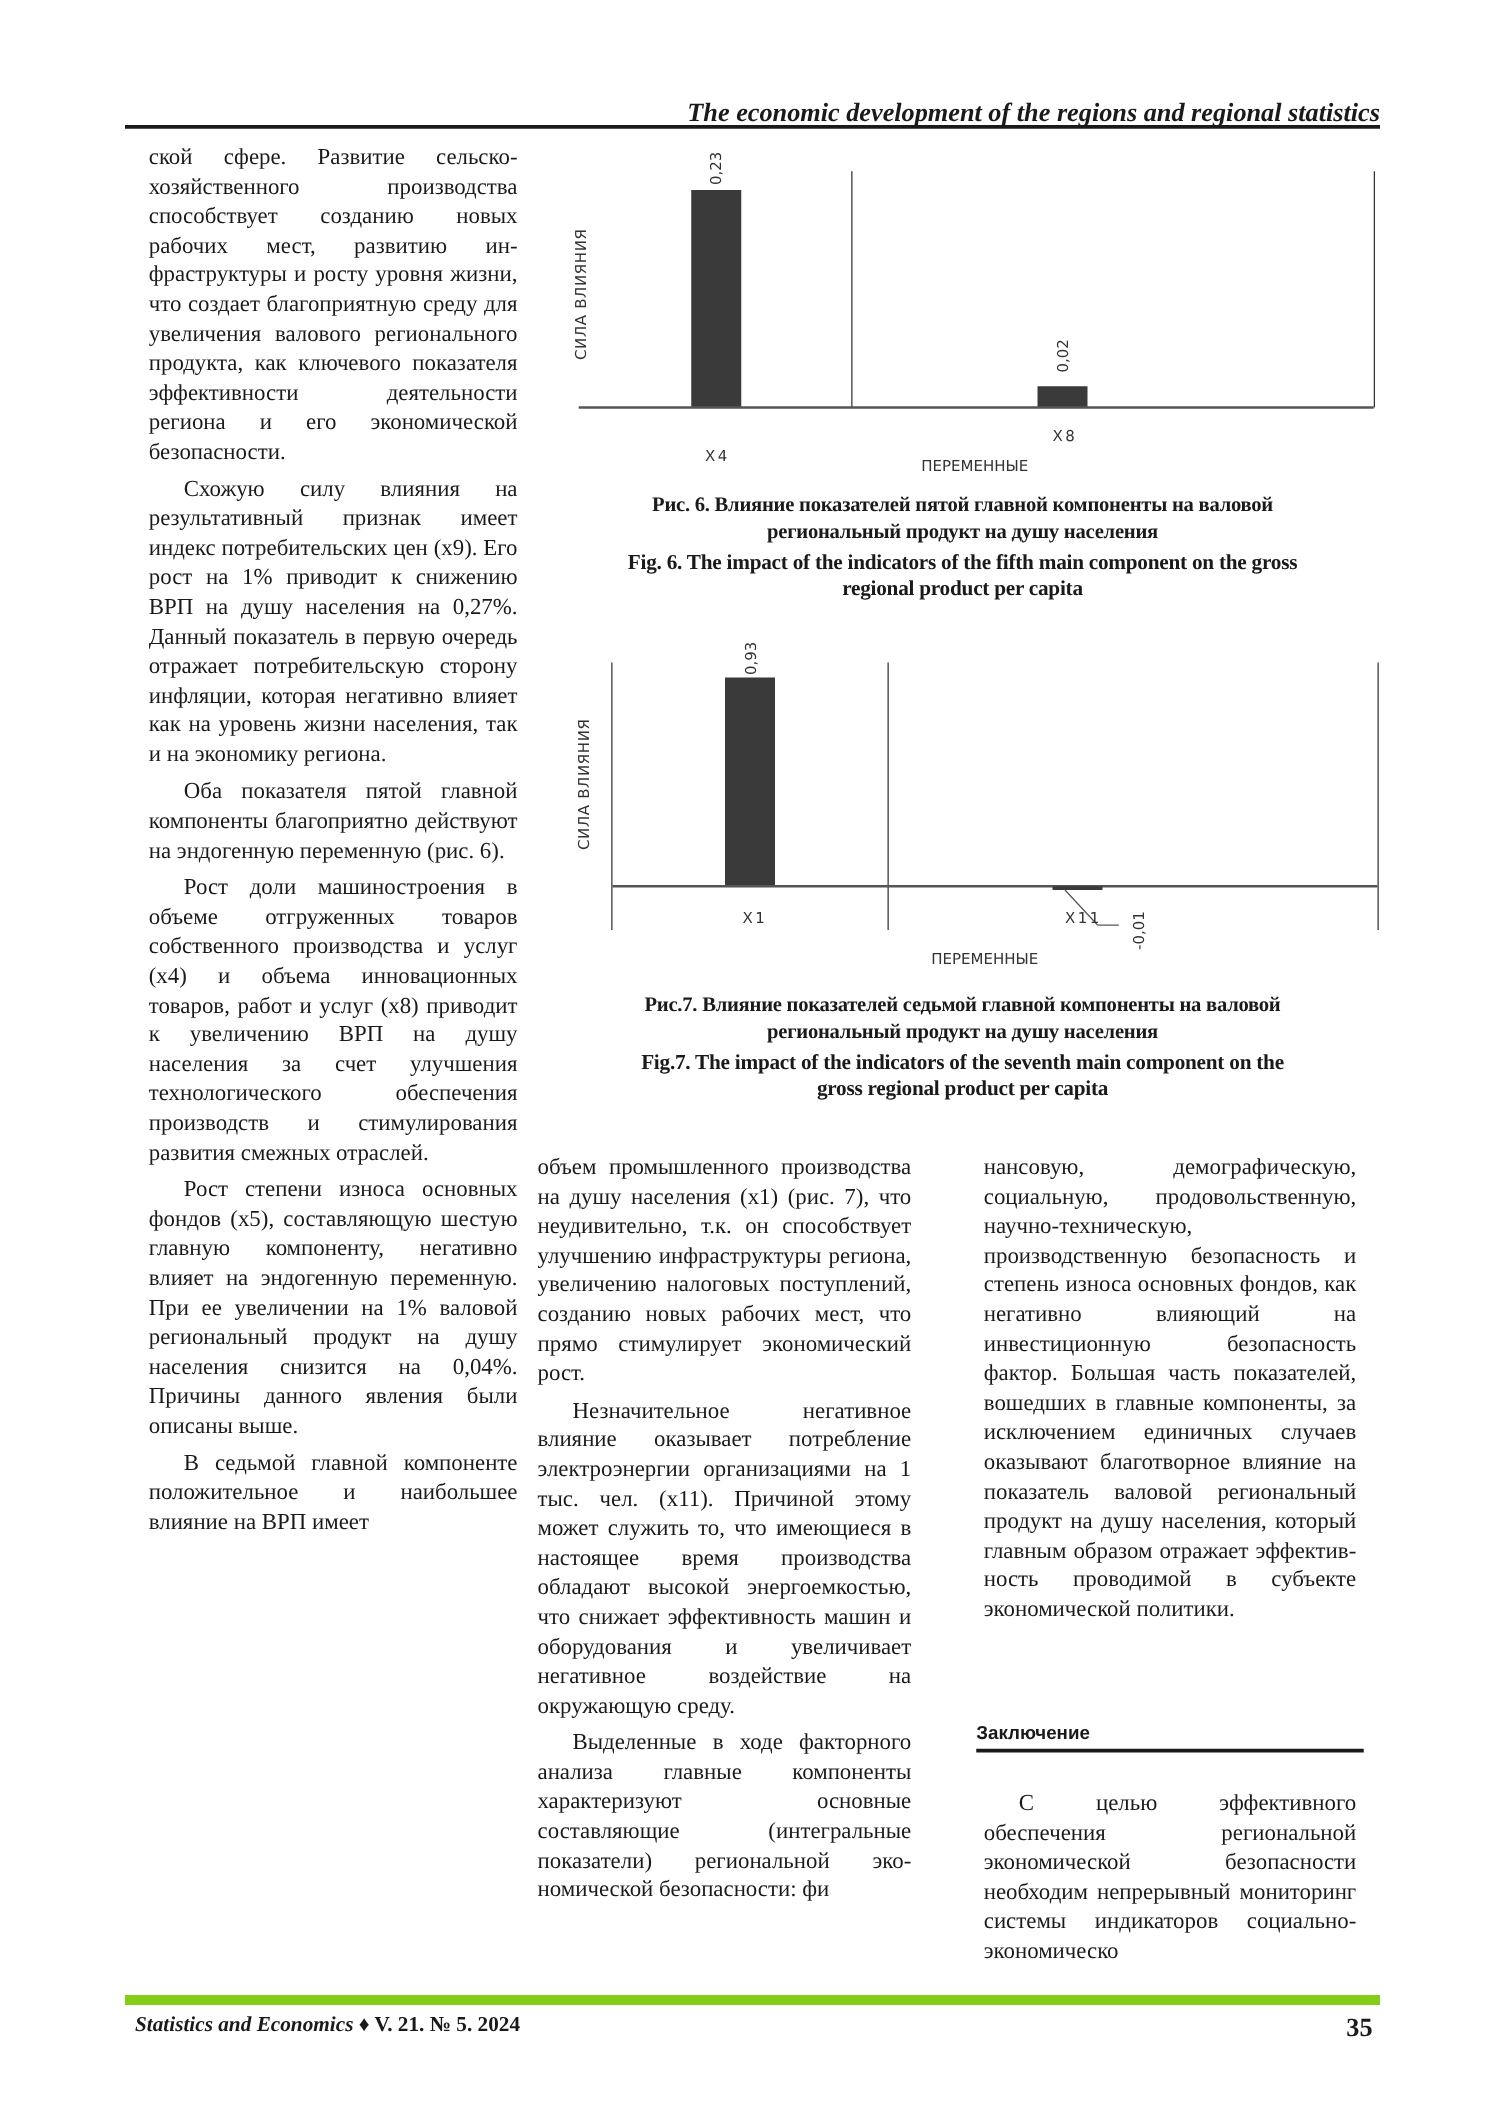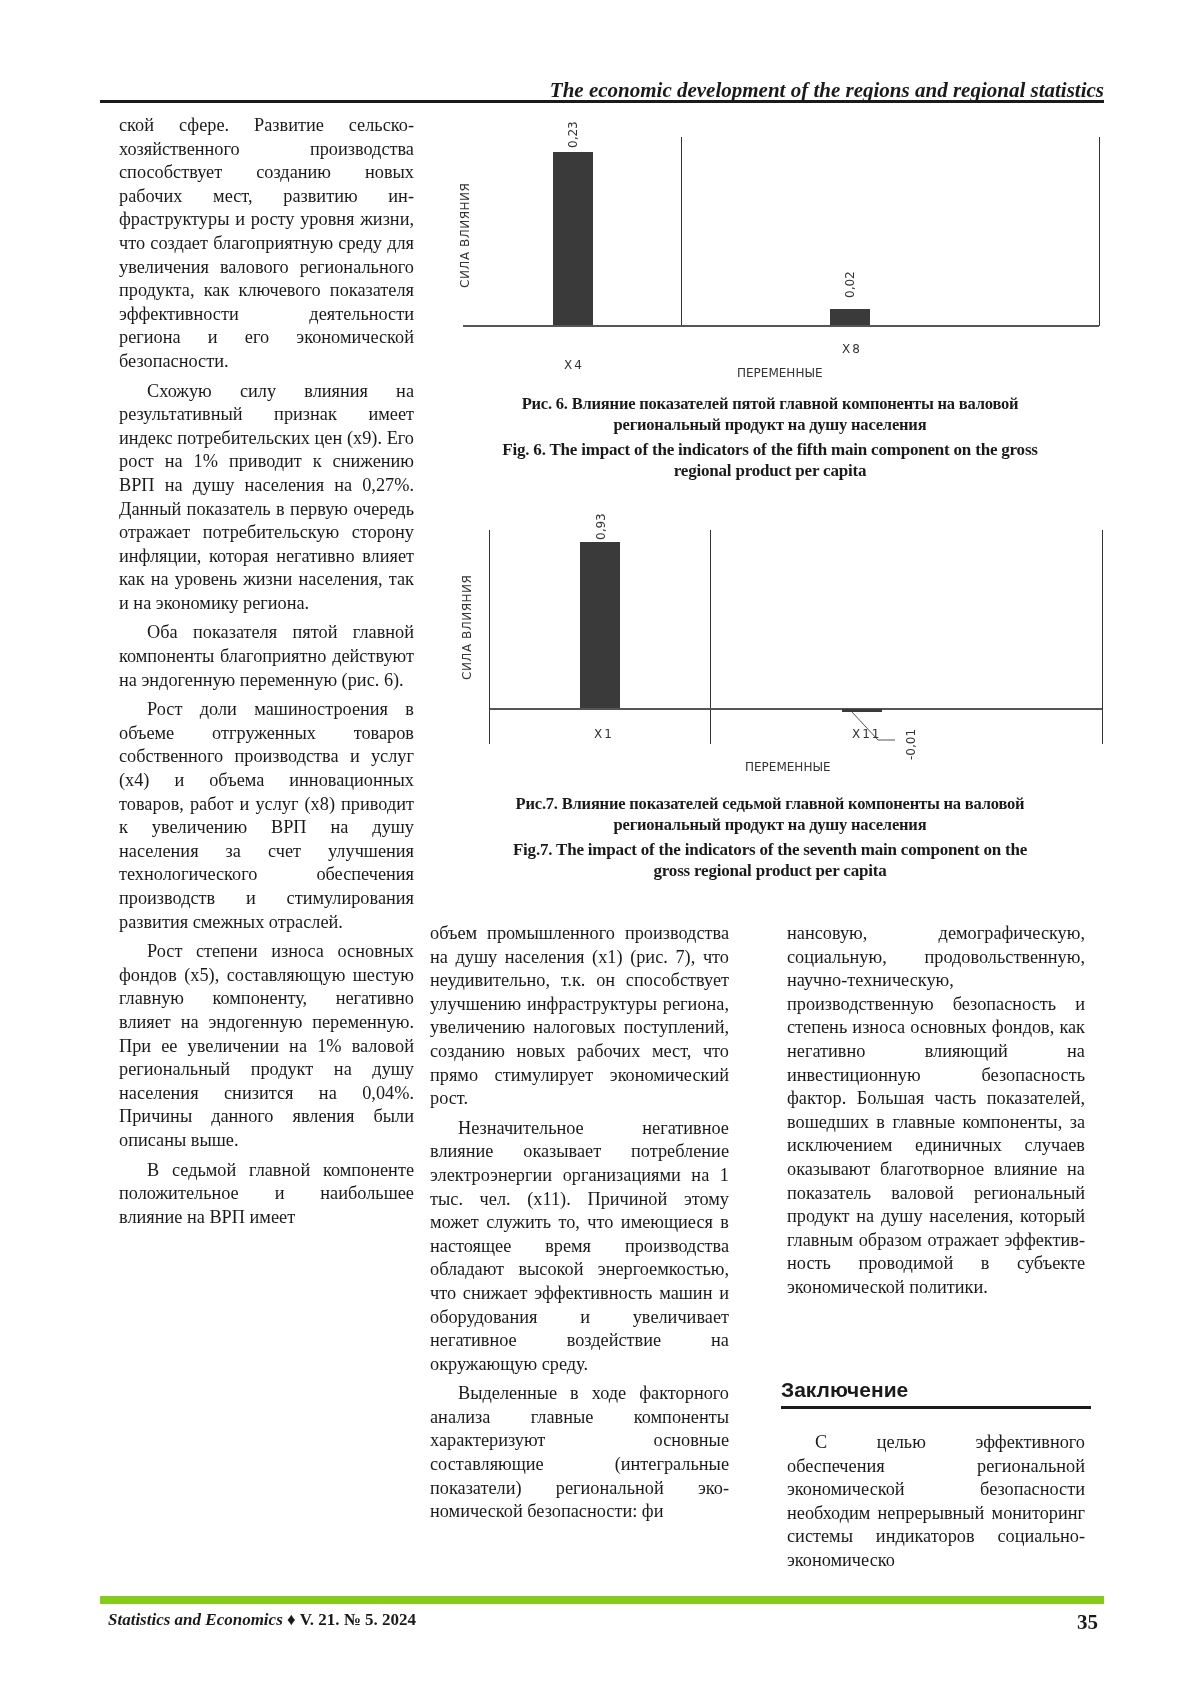--- a/index.html
+++ b/index.html
@@ -20,21 +20,21 @@
   .chart .xlabel { position: absolute; font-size: 12px; white-space: nowrap; }
   .chart .cat { position: absolute; font-size: 12px; white-space: nowrap; letter-spacing: 2px; }
   .chart .bar { position: absolute; background: #3a3a3a; }
   .chart .val { position: absolute; font-size: 12px; transform: rotate(-90deg); transform-origin: left top; white-space: nowrap; }
   .chart .vline { position: absolute; width: 1px; background: #333; }
   .chart .axis { position: absolute; height: 2px; background: #555; }
 
   .caption { position: absolute; left: 430px; width: 680px; text-align: center; font-weight: bold; font-size: 16.5px; line-height: 21px; font-family: "Liberation Serif", serif; letter-spacing: -0.2px; }
   .caption .en { font-size: 17px; }
 
-  .section-head { position: absolute; left: 781px; top: 1378px; width: 310px; border-bottom: 3px solid #1a1a1a; font-family: "Liberation Sans", sans-serif; font-weight: bold; font-size: 21px; padding-bottom: 4px; }
+  .section-head { position: absolute; left: 781px; top: 1378px; width: 310px; border-bottom: 3px solid #1a1a1a; font-family: "Liberation Sans", sans-serif; font-weight: bold; font-size: 15px; padding-bottom: 4px; }
 
   .footer { position: absolute; left: 100px; top: 1596px; width: 1004px; border-top: 8px solid #84cc16; }
   .footer-left { position: absolute; left: 8px; top: 6px; font-weight: bold; font-size: 17px; }
   .footer-left .it { font-style: italic; }
   .footer-right { position: absolute; right: 6px; top: 6px; font-weight: bold; font-size: 21px; }
 </style>
 </head>
 <body>
 
 <div class="header">

